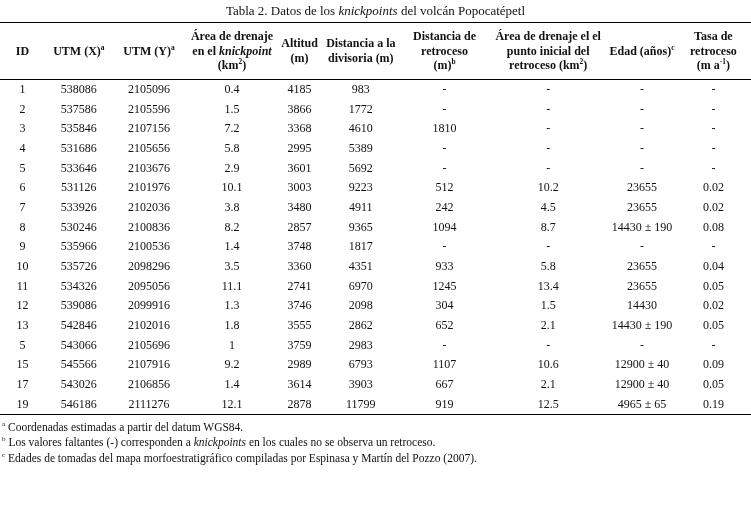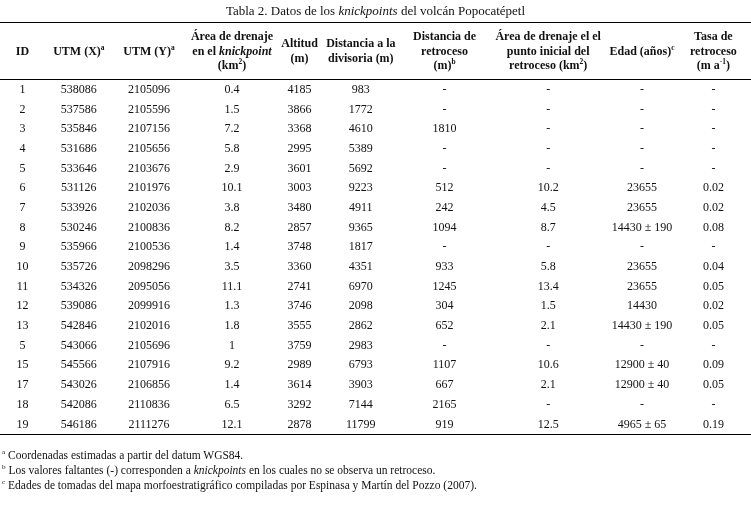--- a/index.html
+++ b/index.html
@@ -55,21 +55,21 @@
     vertical-align: middle;
     height: 19.7px;
     padding: 0 1px;
     white-space: nowrap;
   }
   sup {
     font-size: 0.62em;
     line-height: 0;
   }
   .footnotes {
-    margin-top: 13px;
+    margin-top: 5px;
     padding-left: 2px;
     font-size: 11.5px;
     line-height: 15.2px;
   }
 </style>
 </head>
 <body>
 
 <div class="page">
   <div class="title"><span>Tabla 2. Datos de los </span><i>knickpoints</i><span> del volcán Popocatépetl</span></div>
@@ -287,32 +287,20 @@
           <td>2106856</td>
           <td>1.4</td>
           <td>3614</td>
           <td>3903</td>
           <td>667</td>
           <td>2.1</td>
           <td>12900 ± 40</td>
           <td>0.05</td>
         </tr>
         <tr>
-          <td>18</td>
-          <td>542086</td>
-          <td>2110836</td>
-          <td>6.5</td>
-          <td>3292</td>
-          <td>7144</td>
-          <td>2165</td>
-          <td>-</td>
-          <td>-</td>
-          <td>-</td>
-        </tr>
-        <tr>
           <td>19</td>
           <td>546186</td>
           <td>2111276</td>
           <td>12.1</td>
           <td>2878</td>
           <td>11799</td>
           <td>919</td>
           <td>12.5</td>
           <td>4965 ± 65</td>
           <td>0.19</td>

